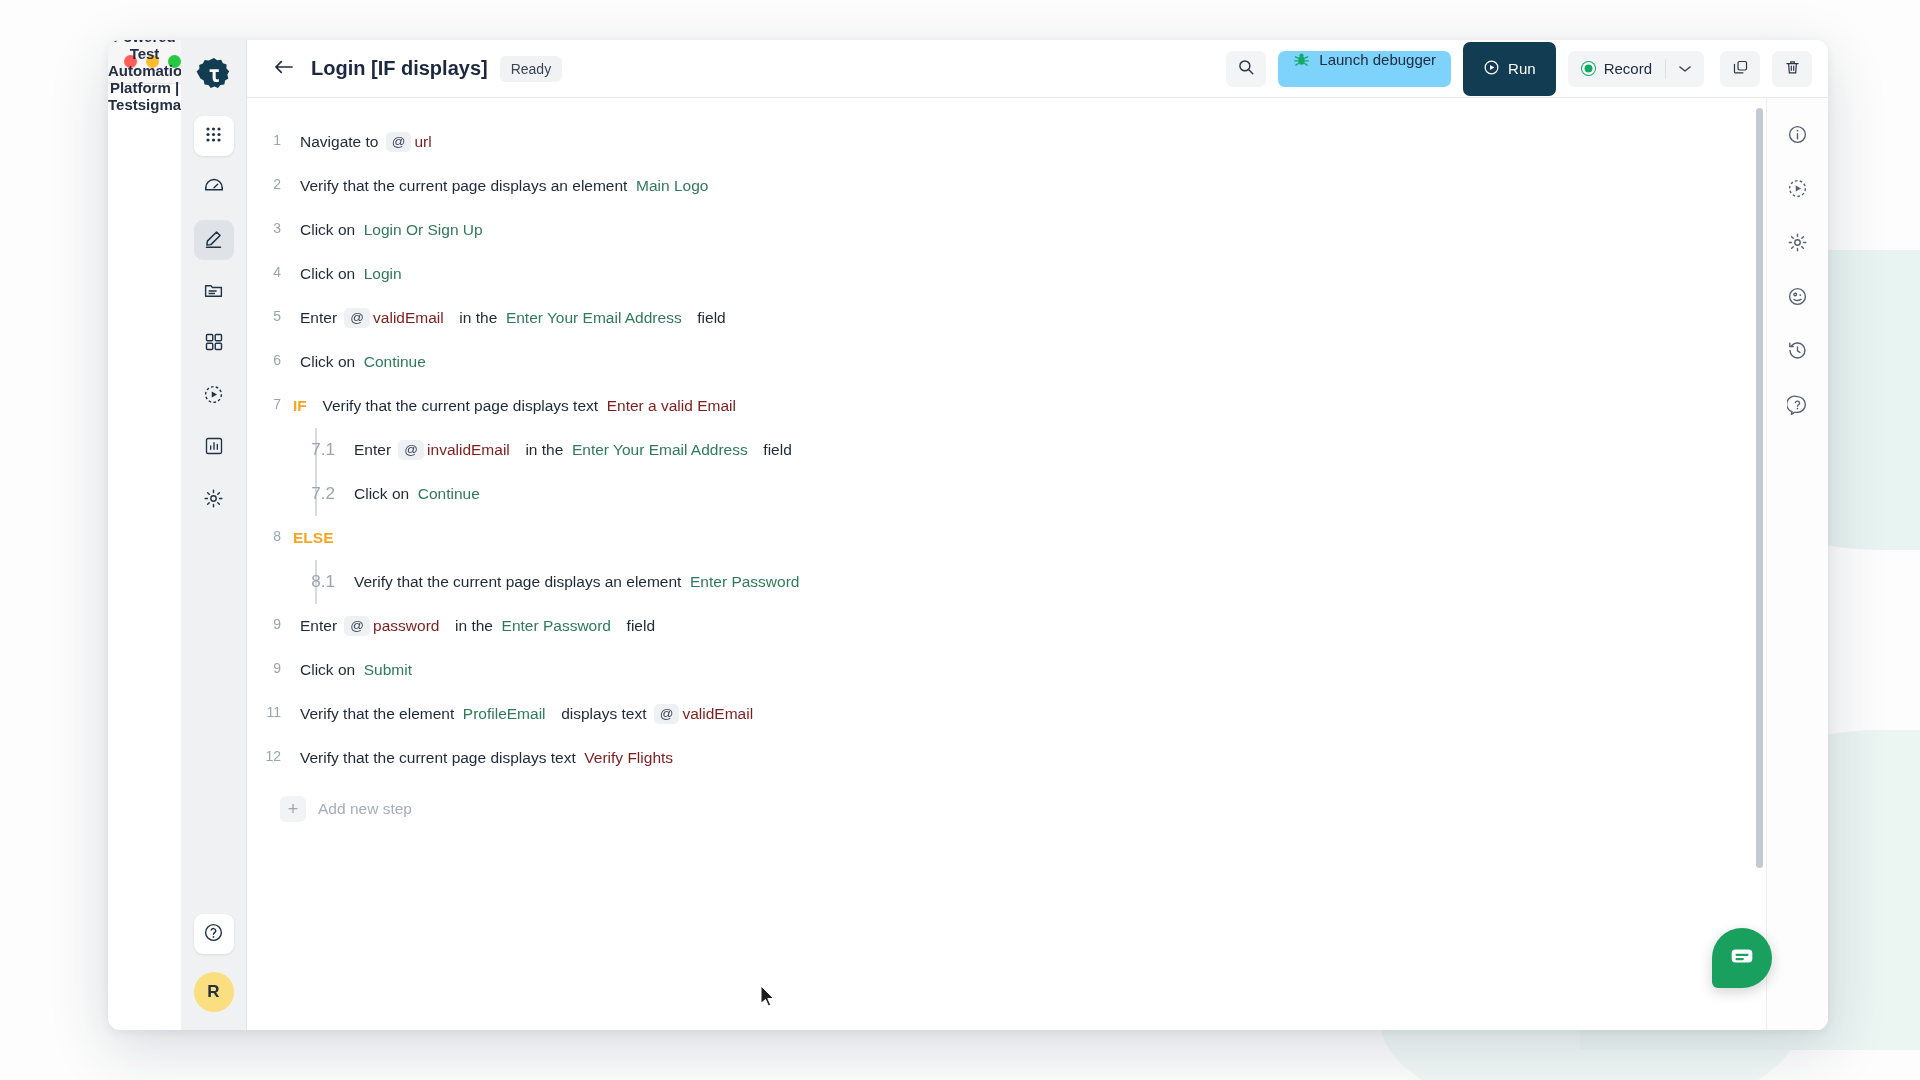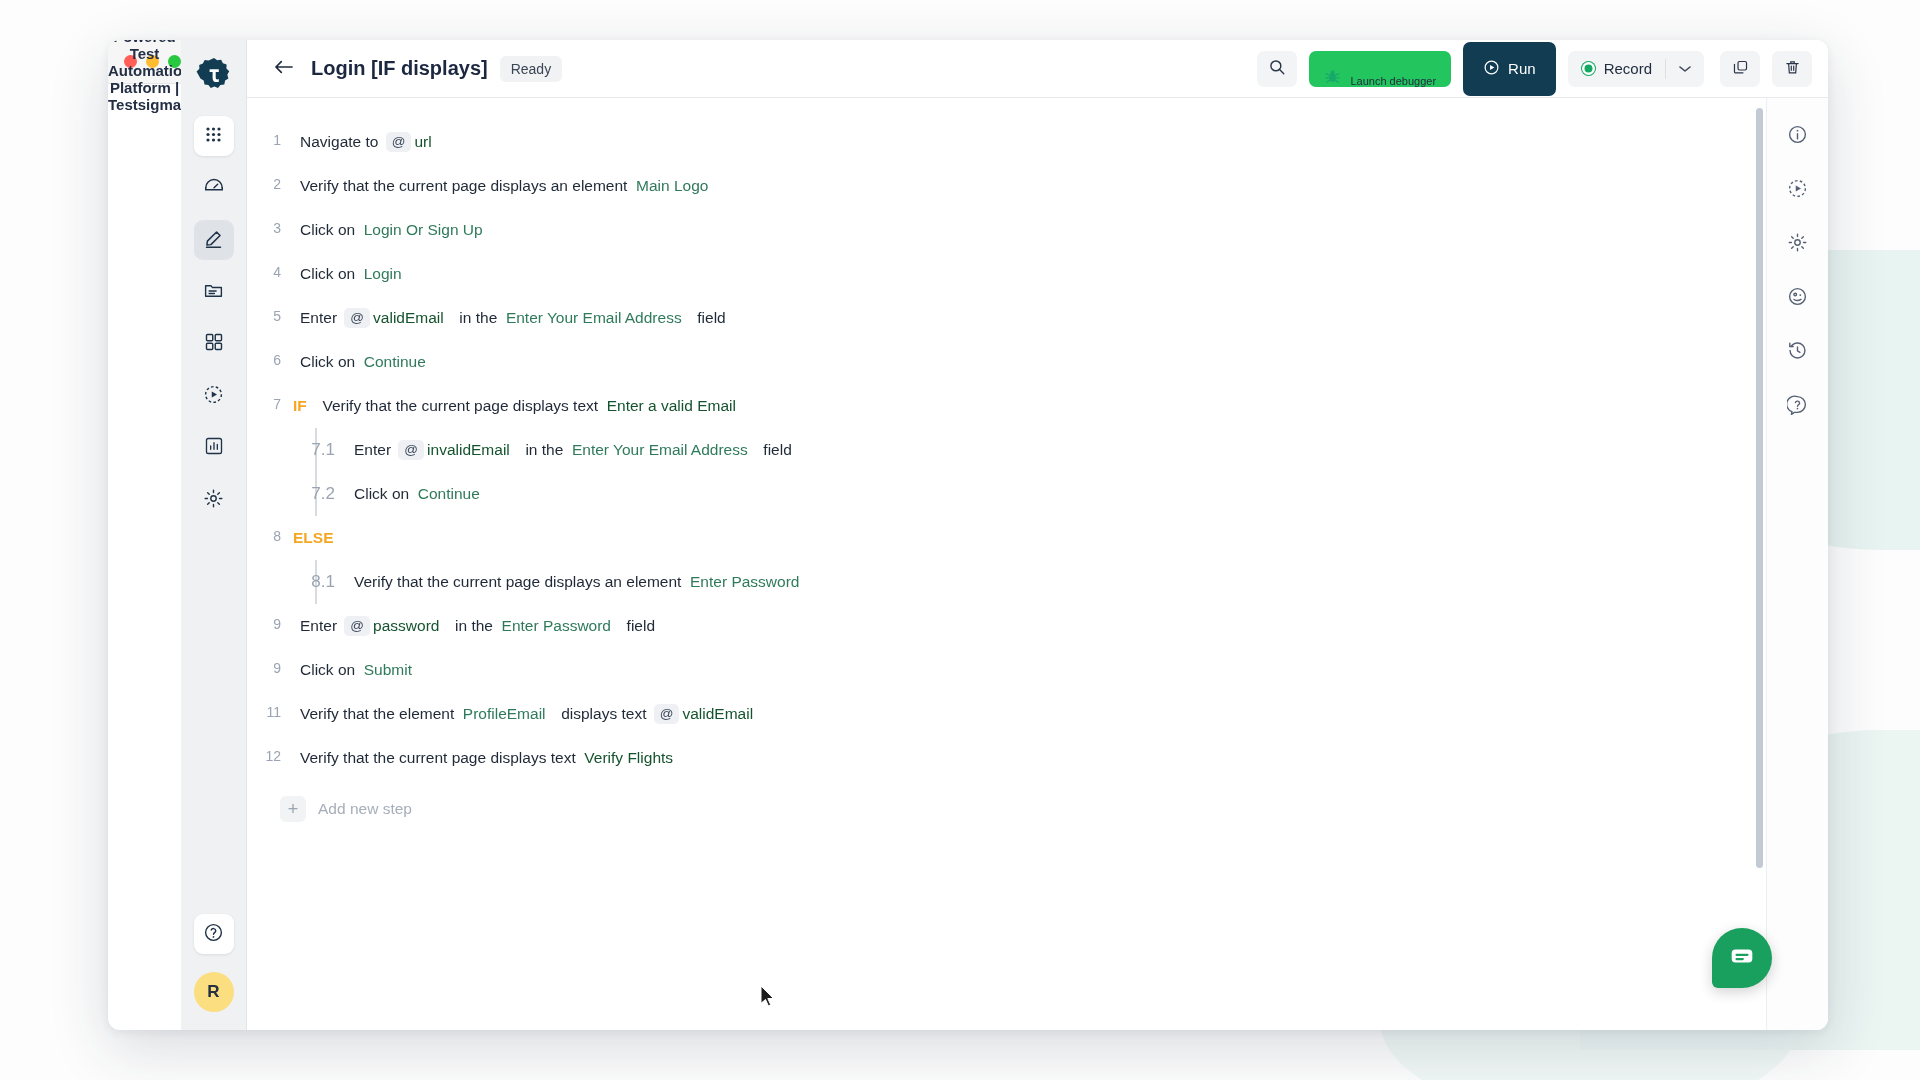--- a/index.html
+++ b/index.html
@@ -120,23 +120,23 @@
   }
   .spacer { flex: 1; }
 
   .icon-btn {
     width: 40px; height: 36px; border-radius: 7px;
     background: #f3f4f6; border: none;
     display: flex; align-items: center; justify-content: center;
     color: #2b3648; cursor: pointer;
   }
   .ghost-btn {
-    height: 36px; border-radius: 7px; background: #22c55e; border: none;
-    display: flex; align-items: flex-end; gap: 9px;
-    padding: 0 15px; font-size: 11px; color: #222d3f;
+    height: 36px; border-radius: 7px; background: #7dd3fc; border: none;
+    display: flex; align-items: flex-start; gap: 9px;
+    padding: 0 15px; font-size: 15px; color: #222d3f;
     font-family: inherit; cursor: pointer; white-space: nowrap;
   }
   .run-btn {
     height: 54px; border-radius: 7px; background: #123c52; border: none;
     color: #fff; display: flex; align-items: center; gap: 8px;
     padding: 0 20px; font-size: 15px; font-family: inherit; cursor: pointer;
   }
   .record-group {
     height: 36px; border-radius: 7px; background: #f3f4f6;
     display: flex; align-items: center; cursor: pointer;
@@ -161,21 +161,21 @@
   }
   .step-num {
     width: 46px; flex: 0 0 46px; text-align: right;
     color: #9aa4b2; font-size: 14px; padding-right: 12px;
     padding-top: 1px;
   }
   .step-text { font-size: 15.5px; color: #1f2937; line-height: 22px; display: flex; flex-wrap: wrap; align-items: center; gap: 0; }
   .tok { white-space: pre; }
   .tok.plain { color: #1f2937; margin-left: 7px; }
   .tok.elem { color: #2f7a5b; }
-  .tok.val { color: #14532d; }
+  .tok.val { color: #7f1d1d; }
   .tok.kw { color: #f5a623; font-weight: bold; }
   .at-chip {
     display: inline-block; background: #eef0f3; color: #3f4a5c;
     border-radius: 5px; padding: 2px 6px; font-size: 13.5px;
     line-height: 16px; margin: 0 3px;
   }
   .sub-wrap { position: relative; padding-left: 0; }
   .substep { display: flex; align-items: flex-start; padding: 11px 0; position: relative; cursor: pointer; }
   .substep .step-num { width: 100px; flex: 0 0 100px; font-size: 17px; }
   .indent-line {

